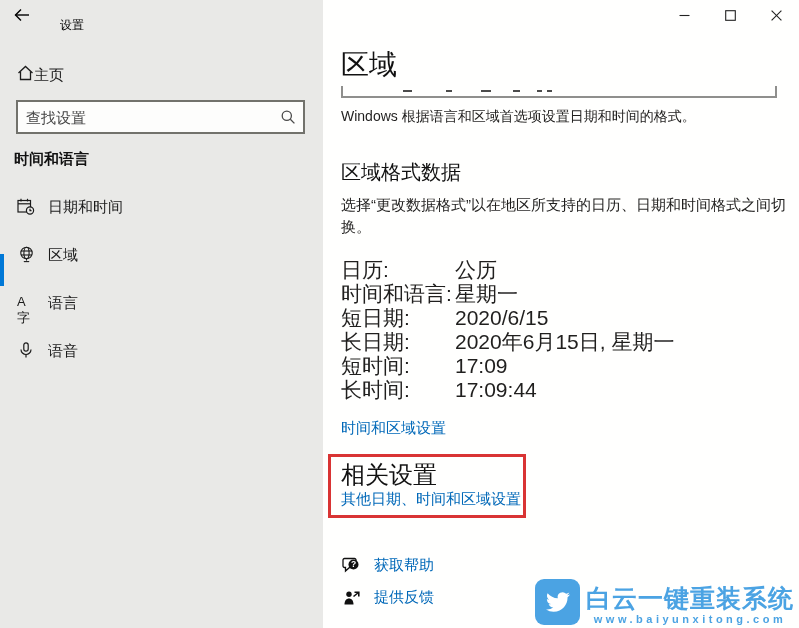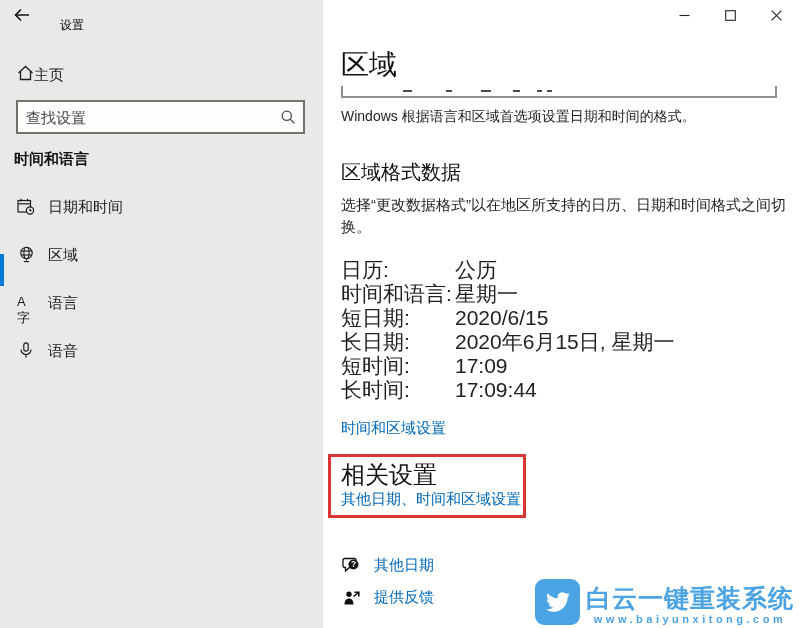--- a/index.html
+++ b/index.html
@@ -241,21 +241,21 @@
     <a class="text-link related-link">其他日期、时间和区域设置</a>
 
     <div class="help-row r1">
       <span class="hf-icon">
         <svg width="20" height="17" viewBox="0 0 20 17">
             <path d="M2.5 1.5 h10 a1.5 1.5 0 0 1 1.5 1.5 v6 a1.5 1.5 0 0 1 -1.5 1.5 h-5 l-4 3.5 v-3.5 h-1 a1.5 1.5 0 0 1 -1.5 -1.5 v-6 a1.5 1.5 0 0 1 1.5 -1.5 z" fill="none" stroke="#111" stroke-width="1.3"></path>
             <circle cx="11.5" cy="7.5" r="5" fill="#111"></circle>
             <text x="11.5" y="10.4" text-anchor="middle" font-size="8.5" font-weight="bold" fill="#fff">?</text>
           </svg>
       </span>
-      <span class="text-link">其他日期</span>
+      <span class="text-link">获取帮助</span>
     </div>
 
     <div class="help-row r2">
       <span class="hf-icon">
         <svg width="18" height="17" viewBox="0 0 18 17">
             <circle cx="6" cy="5.2" r="2.7" fill="#111"></circle>
             <path d="M1.5 15.5 c0 -4 2 -6 4.5 -6 s4.5 2 4.5 6 z" fill="#111"></path>
             <g stroke="#111" stroke-width="1.6" fill="none">
               <line x1="10.5" y1="7.5" x2="15.5" y2="3.5"></line>
               <polyline points="11.5,3.2 15.8,3.2 15.8,7.4" fill="none"></polyline>

